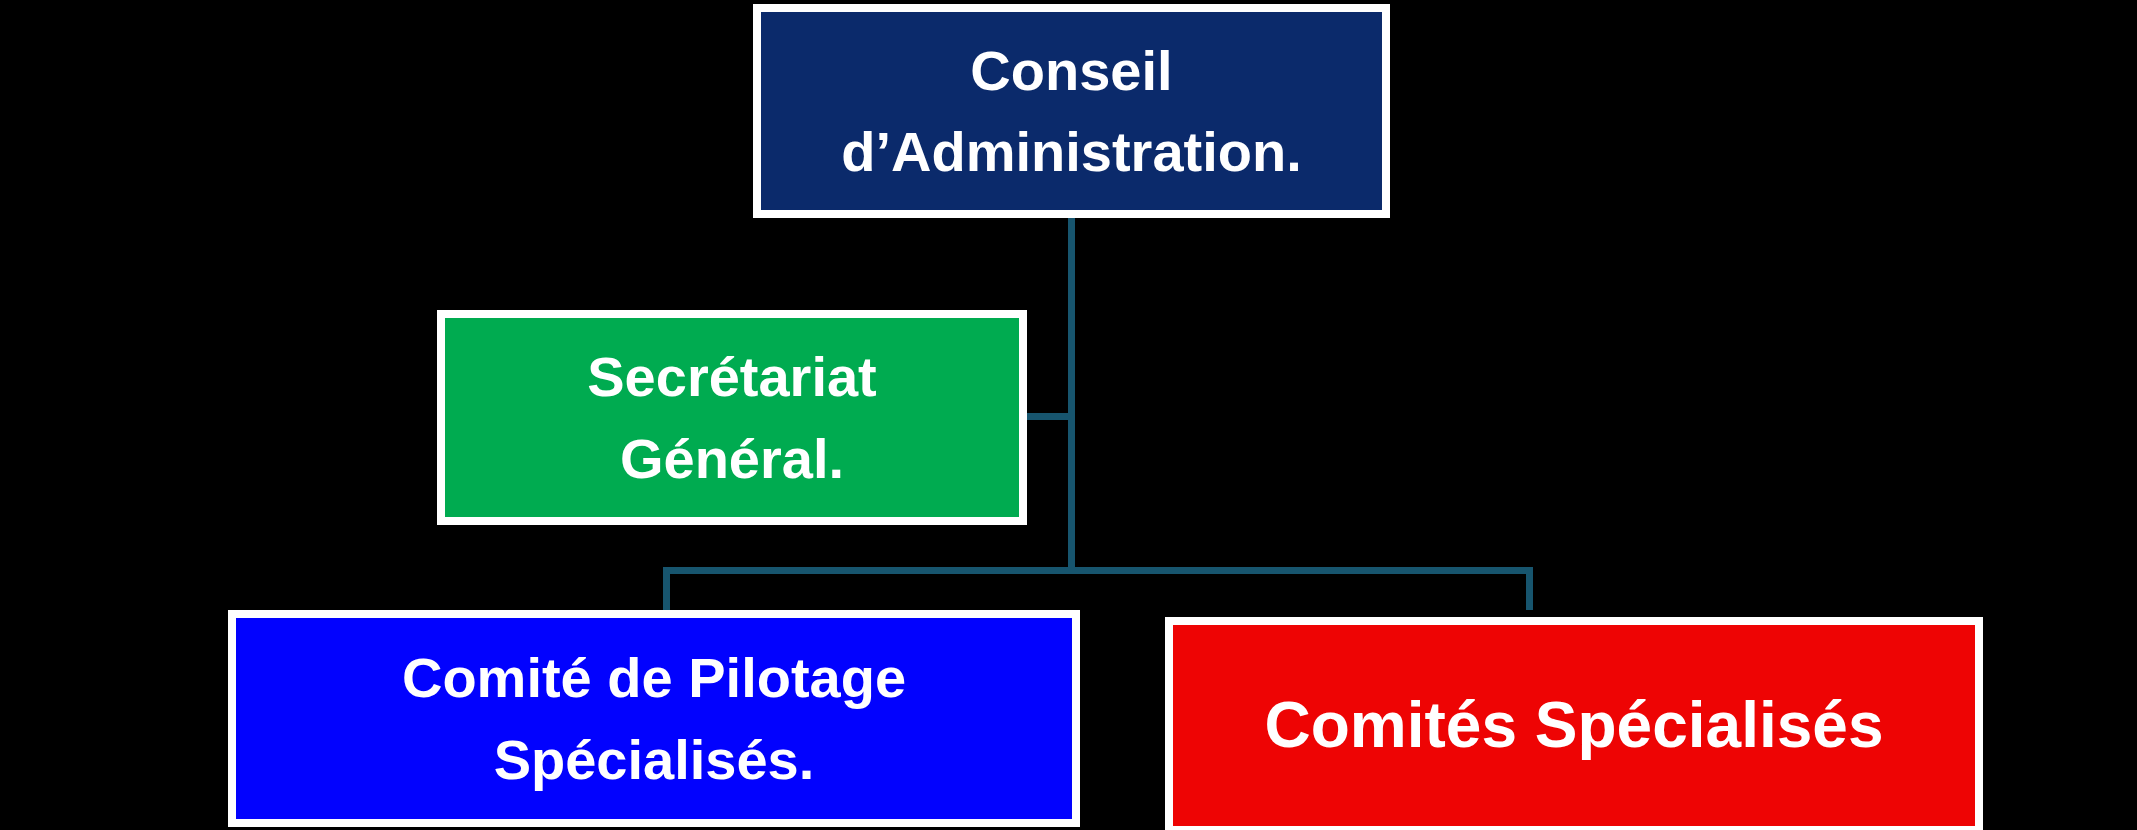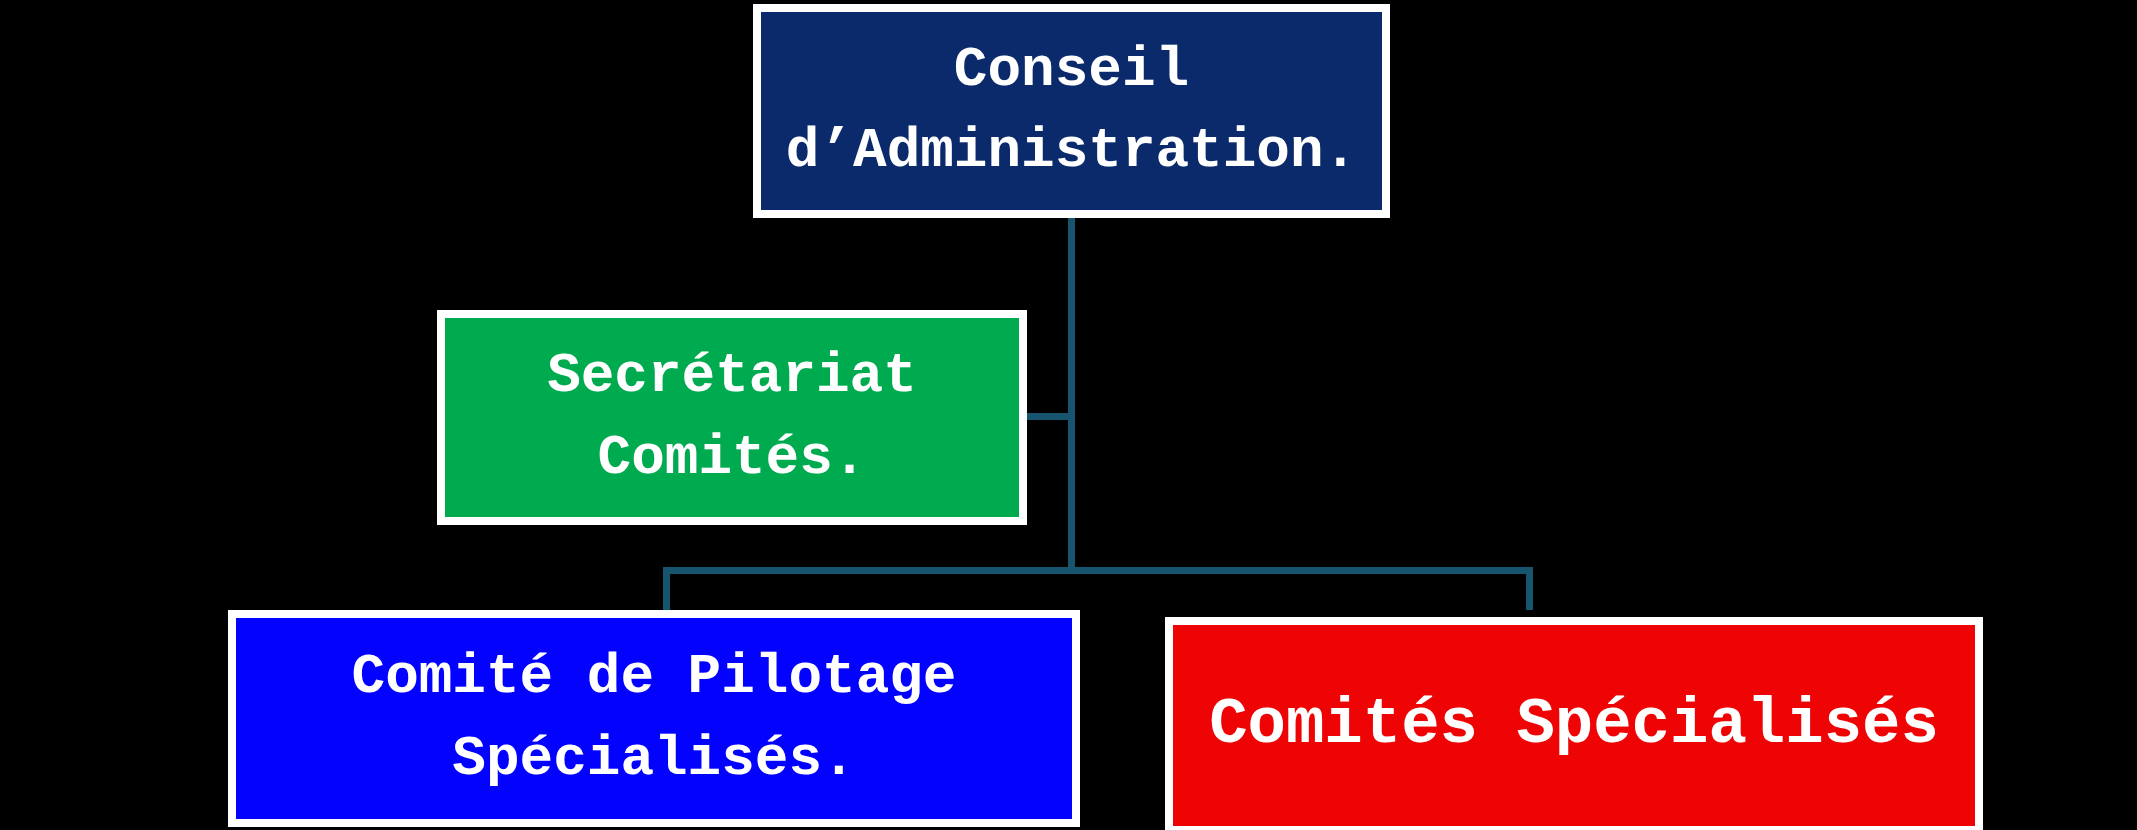--- a/index.html
+++ b/index.html
@@ -5,21 +5,21 @@
   html, body {
     margin: 0;
     padding: 0;
     background: #000;
   }
   .canvas {
     position: relative;
     width: 2137px;
     height: 830px;
     overflow: hidden;
-    font-family: Liberation Mono, monospace;
+    font-family: Liberation Sans, sans-serif;
   }
   .node {
     position: absolute;
     box-sizing: border-box;
     border: 8px solid #fff;
     display: flex;
     align-items: center;
     justify-content: center;
     text-align: center;
   }
@@ -60,21 +60,21 @@
   <div class="connector connector-drop-left" style="background-color: rgb(23, 85, 110);"></div>
   <div class="connector connector-drop-right" style="background-color: rgb(23, 85, 110);"></div>
 
   <div class="node node-conseil" style="background-color: rgb(11, 42, 107);">
     <div class="label">Conseil
 d’Administration.</div>
   </div>
 
   <div class="node node-secretariat" style="background-color: rgb(0, 171, 80);">
     <div class="label">Secrétariat
-Comités.</div>
+Général.</div>
   </div>
 
   <div class="node node-pilotage" style="background-color: rgb(2, 2, 254);">
     <div class="label">Comité de Pilotage
 Spécialisés.</div>
   </div>
 
   <div class="node node-specialises" style="background-color: rgb(238, 4, 4);">
     <div class="label">Comités Spécialisés</div>
   </div>

